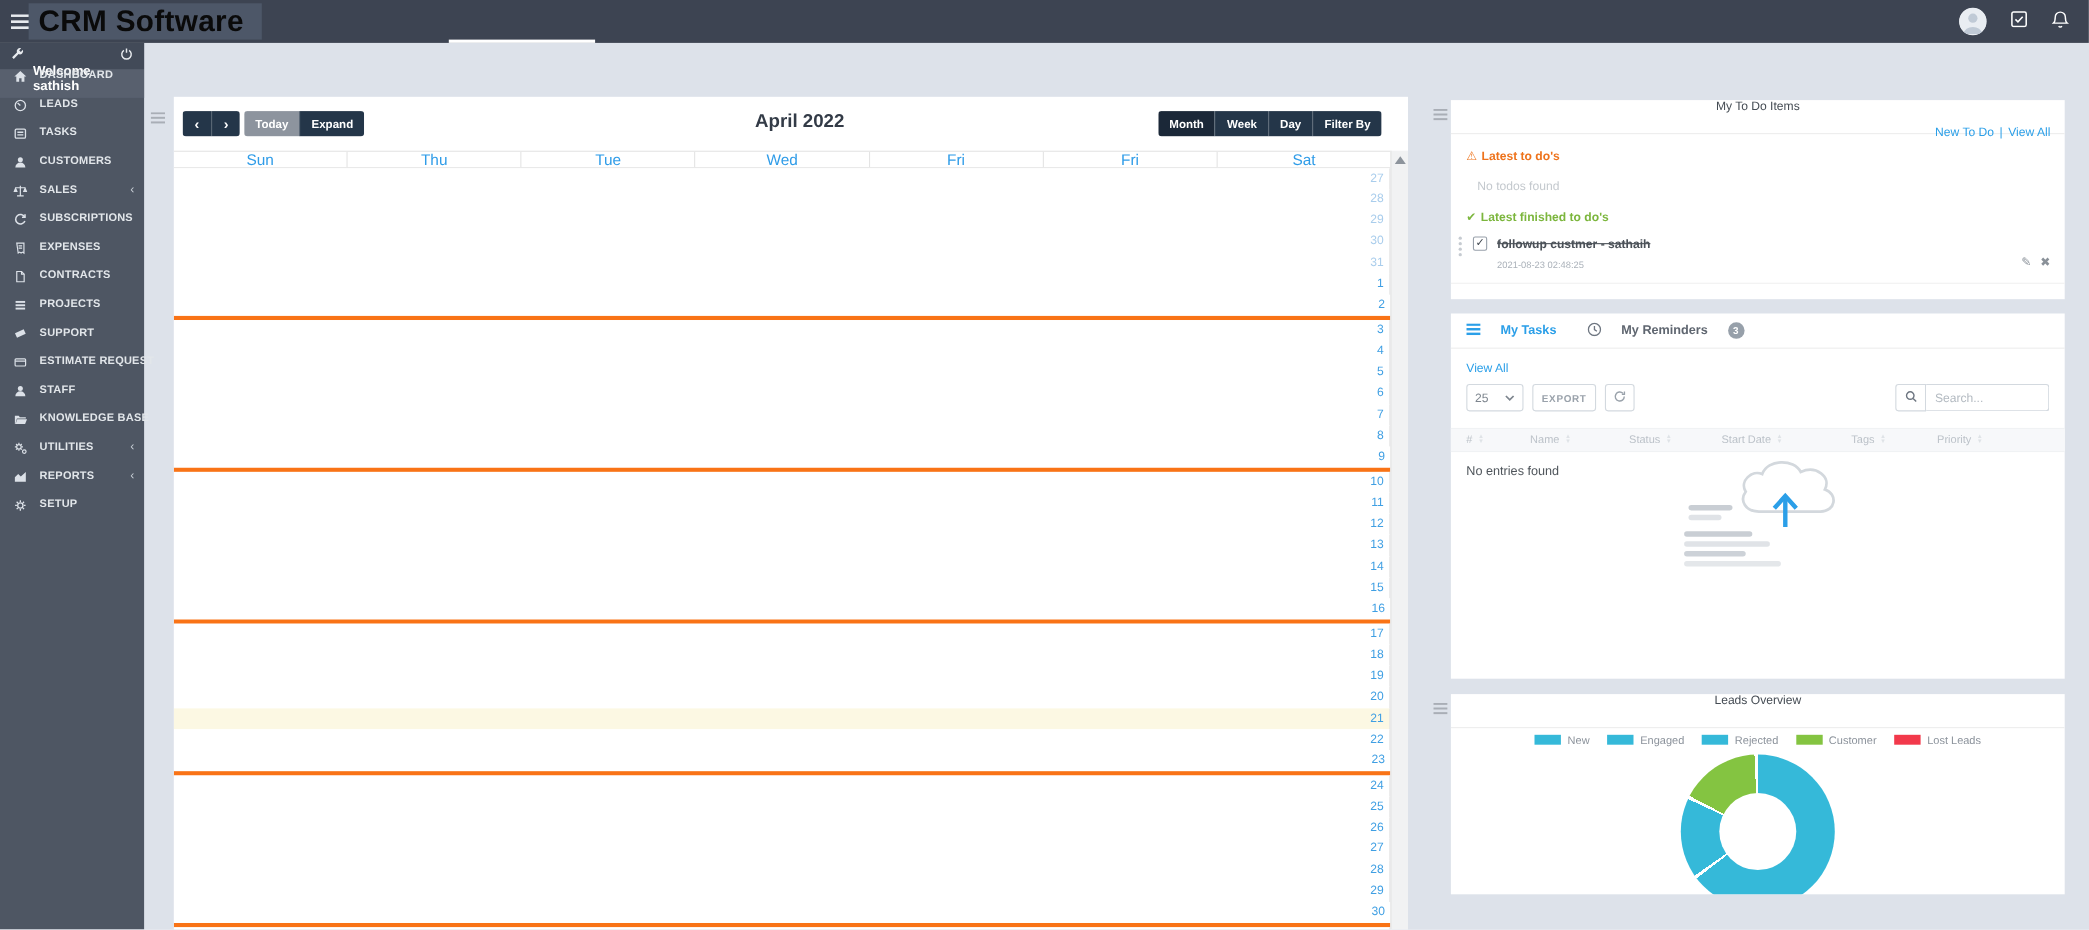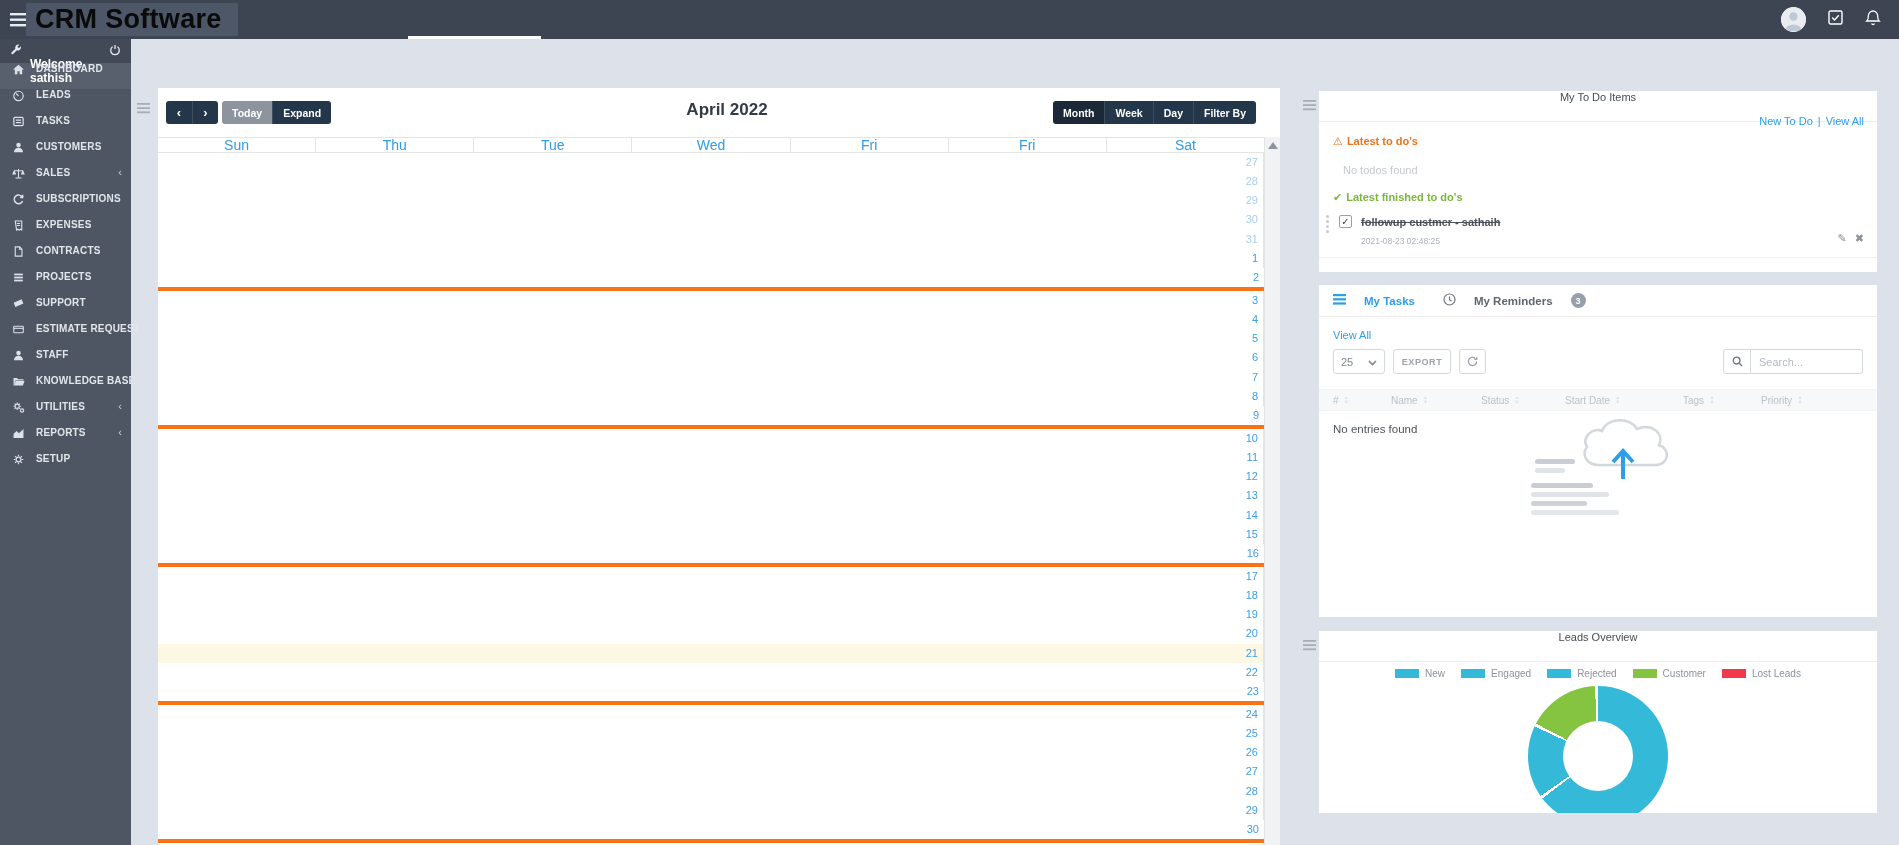--- a/index.html
+++ b/index.html
@@ -110,21 +110,21 @@
   .th { font-size:10px; color:#bcc2c9; display:flex; align-items:center; gap:5px; cursor:pointer; }
   .sort-ic { display:flex; flex-direction:column; font-size:5.5px; color:#dfe3e7; line-height:.9; }
   .no-entries { position:absolute; left:14px; top:138px; font-size:11.5px; color:#4f555b; }
   .illus { position:absolute; left:212px; top:128px; width:160px; height:125px; }
   .illus .bar { position:absolute; height:5px; border-radius:2.5px; }
   .cloud-svg { position:absolute; left:44px; top:0; }
 
   
   .leads-card { top:592px; height:182px; overflow:hidden; }
   .legend { position:absolute; left:0; right:0; top:37px; display:flex; justify-content:center; gap:16px; }
-  .lg-item { display:flex; align-items:center; gap:6px; font-size:10px; color:#8b929b; cursor:pointer; }
+  .lg-item { display:flex; align-items:flex-start; gap:6px; font-size:10px; color:#8b929b; cursor:pointer; }
   .lg-swatch { width:24px; height:9px; }
   .donut { position:absolute; left:209px; top:55px; width:140px; height:140px; border-radius:50%; }
   .donut::after { content:""; position:absolute; left:35px; top:35px; width:70px; height:70px;
     background:#fff; border-radius:50%; }
 </style>
 </head>
 <body>
 
 <div class="stage">
 

